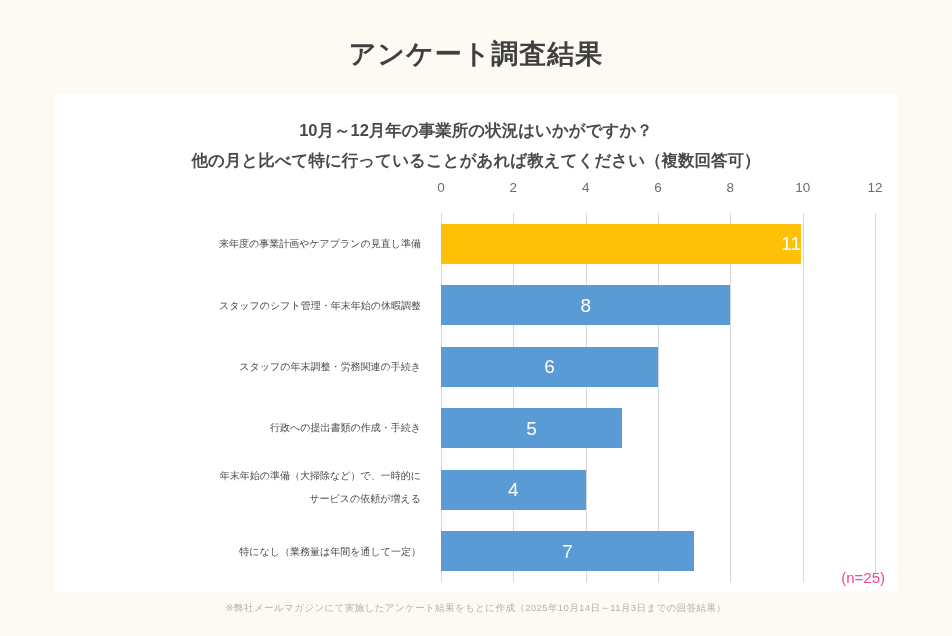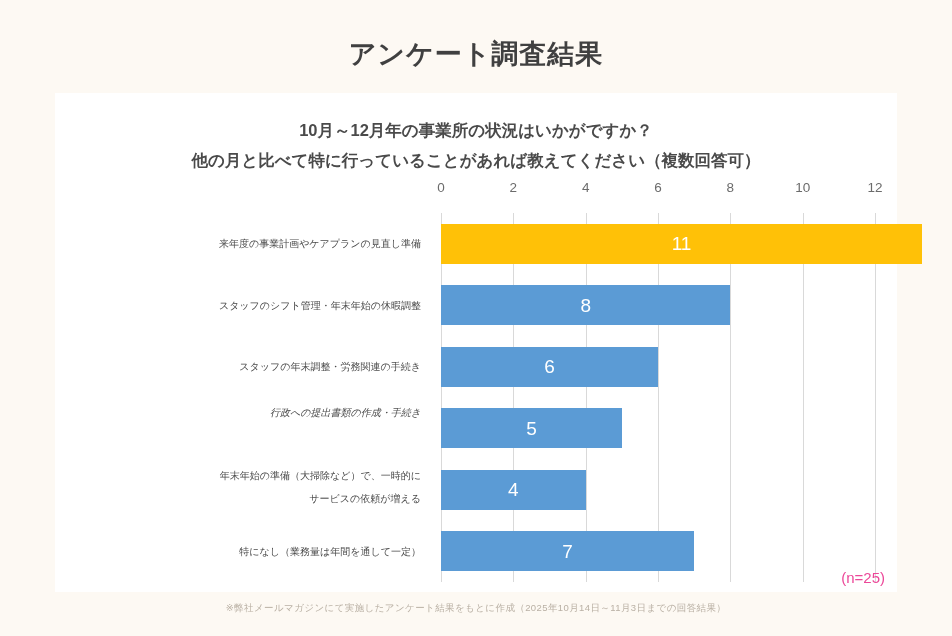--- a/index.html
+++ b/index.html
@@ -172,42 +172,42 @@
   <div id="category-labels">
       <div class="cat-label" style="top: 19.25px;">
         <div>来年度の事業計画やケアプランの見直し準備</div>
       </div>
       <div class="cat-label" style="top: 142.25px;">
         <div>スタッフの年末調整・労務関連の手続き</div>
       </div>
       <div class="cat-label" style="top: 80.75px;">
         <div>スタッフのシフト管理・年末年始の休暇調整</div>
       </div>
-      <div class="cat-label" style="top: 188px; font-style: italic;">
+      <div class="cat-label" style="top: 203px;">
         <div>行政への提出書類の作成・手続き</div>
       </div>
       <div class="cat-label" style="top: 251px;">
         <div>年末年始の準備（大掃除など）で、一時的に</div>
         <div>サービスの依頼が増える</div>
       </div>
       <div class="cat-label" style="top: 326.75px;">
         <div>特になし（業務量は年間を通して一定）</div>
       </div>
     </div>
 
   <div id="plot">
       <div class="gridline" style="left: 0px;"></div>
       <div class="gridline" style="left: 72.3333px;"></div>
       <div class="gridline" style="left: 144.667px;"></div>
       <div class="gridline" style="left: 217px;"></div>
       <div class="gridline" style="left: 289.333px;"></div>
       <div class="gridline" style="left: 361.667px;"></div>
       <div class="gridline" style="left: 434px;"></div>
       <div class="bar-row" style="top: 0px; height: 61.5px;">
-        <div class="bar" style="width: 481px; background: rgb(255, 193, 7); top: 10.75px;">
+        <div class="bar" style="width: 360px; background: rgb(255, 193, 7); top: 10.75px; justify-content: flex-end;">
           <span class="bar-value">11</span>
         </div>
       </div>
       <div class="bar-row" style="top: 61.5px; height: 61.5px;">
         <div class="bar" style="width: 289.333px; background: rgb(91, 155, 213); top: 10.75px;">
           <span class="bar-value">8</span>
         </div>
       </div>
       <div class="bar-row" style="top: 123px; height: 61.5px;">
         <div class="bar" style="width: 217px; background: rgb(91, 155, 213); top: 10.75px;">

